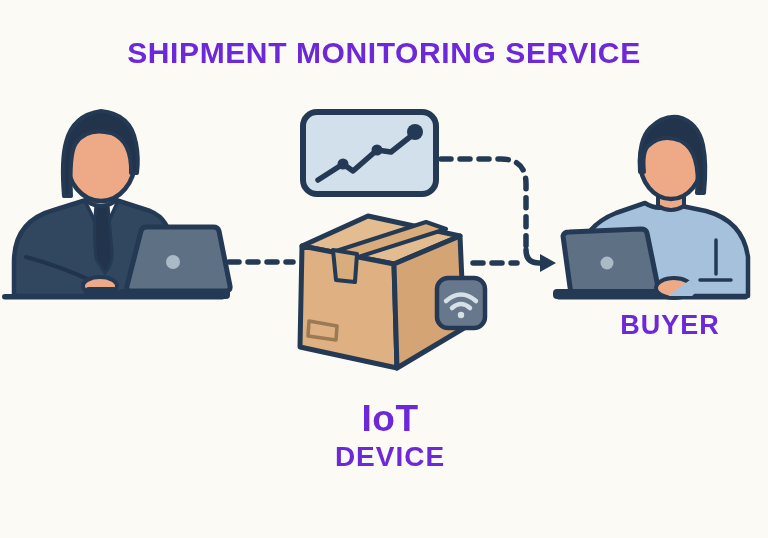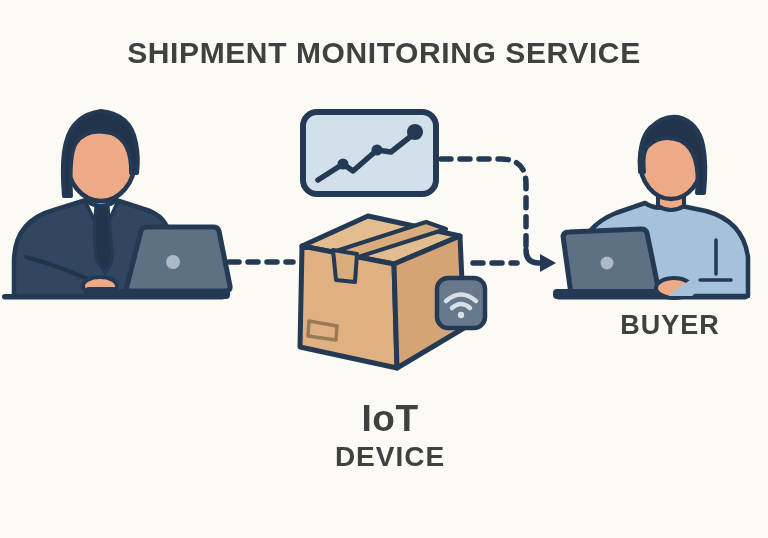--- a/index.html
+++ b/index.html
@@ -6,21 +6,21 @@
   .canvas{
     position:relative;
     width:768px;height:538px;
     background:#FBFAF5;
     overflow:hidden;
     font-family:"Liberation Sans", sans-serif;
   }
   .scene{position:absolute;left:0;top:0;}
   .txt{
     position:absolute;
-    color:#404040;
+    color:#6d28d9;
     font-weight:bold;
     text-align:center;
     -webkit-user-select:none;user-select:none;
     white-space:nowrap;
   }
   .title{
     left:0;width:768px;top:36px;
     font-size:30px;letter-spacing:0.6px;
   }
   .seller-label{left:0;width:228px;top:308px;font-size:27px;letter-spacing:1px;}

